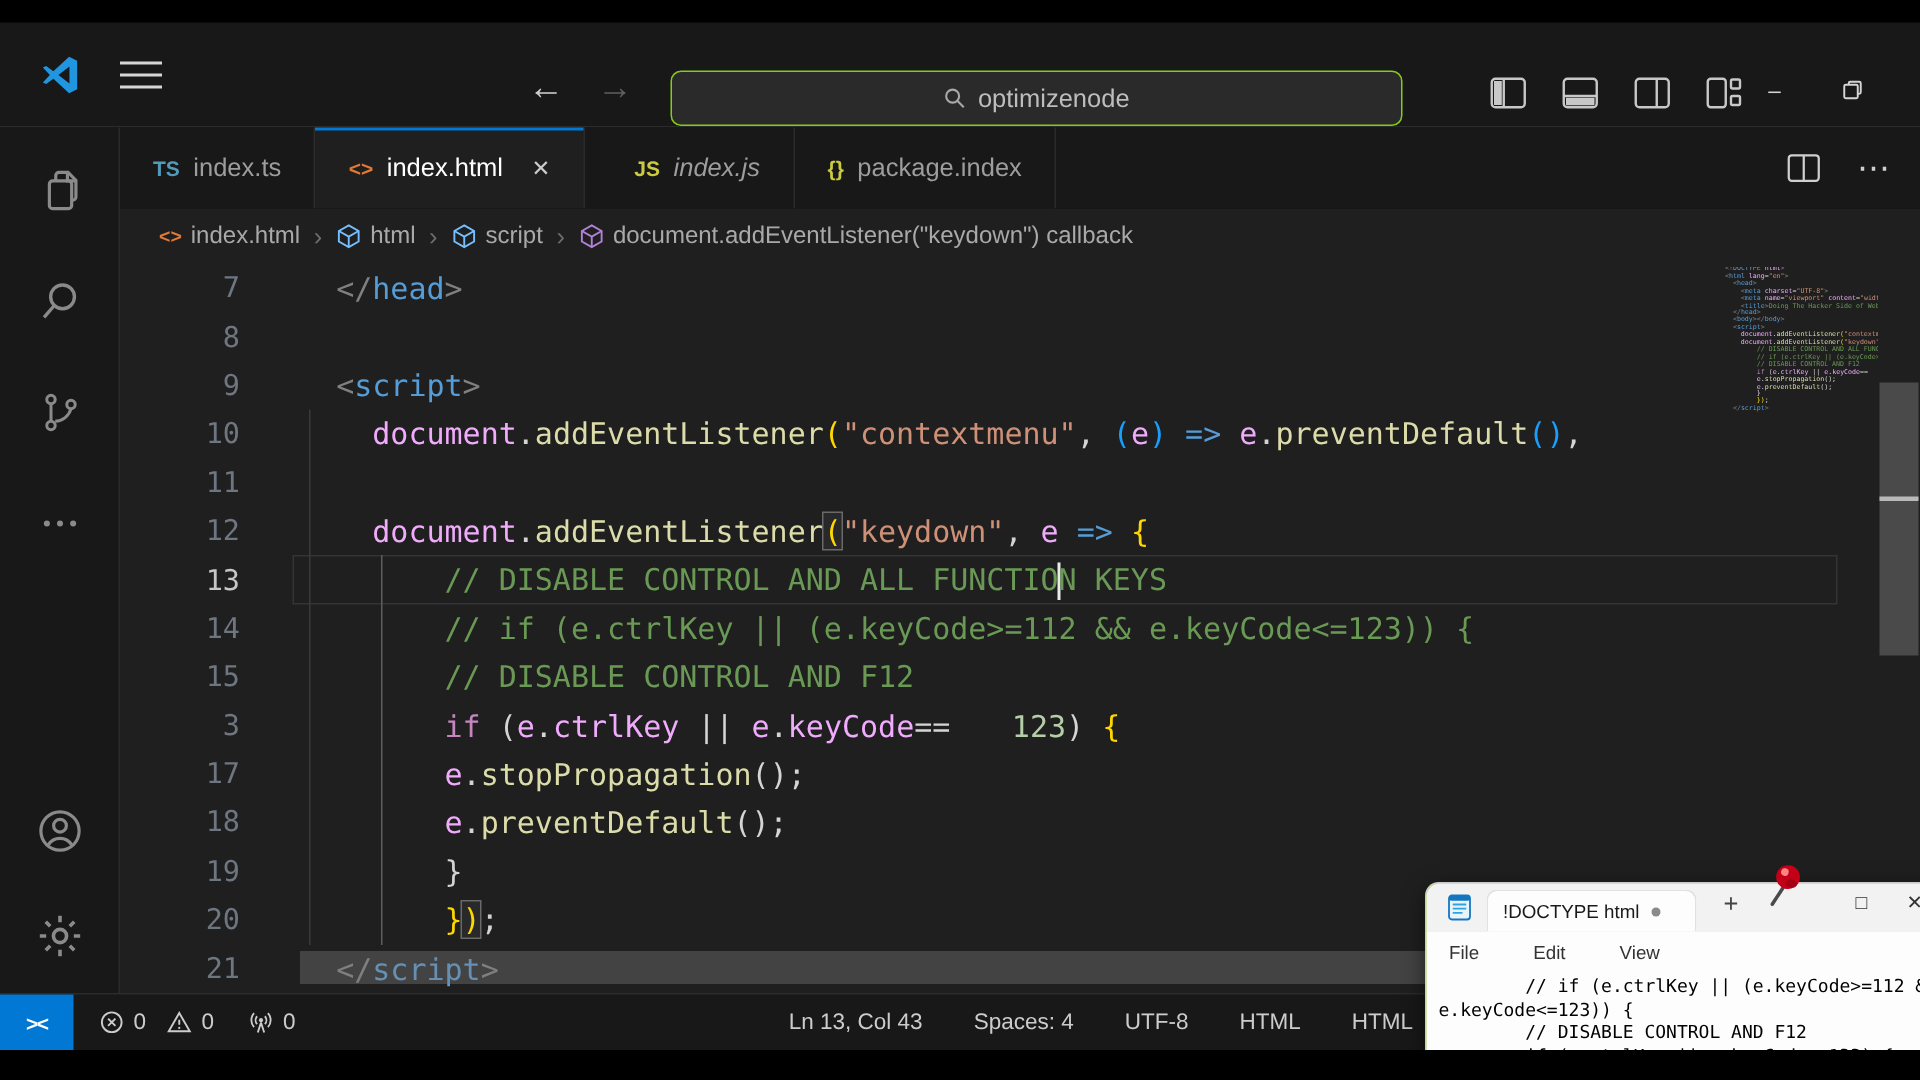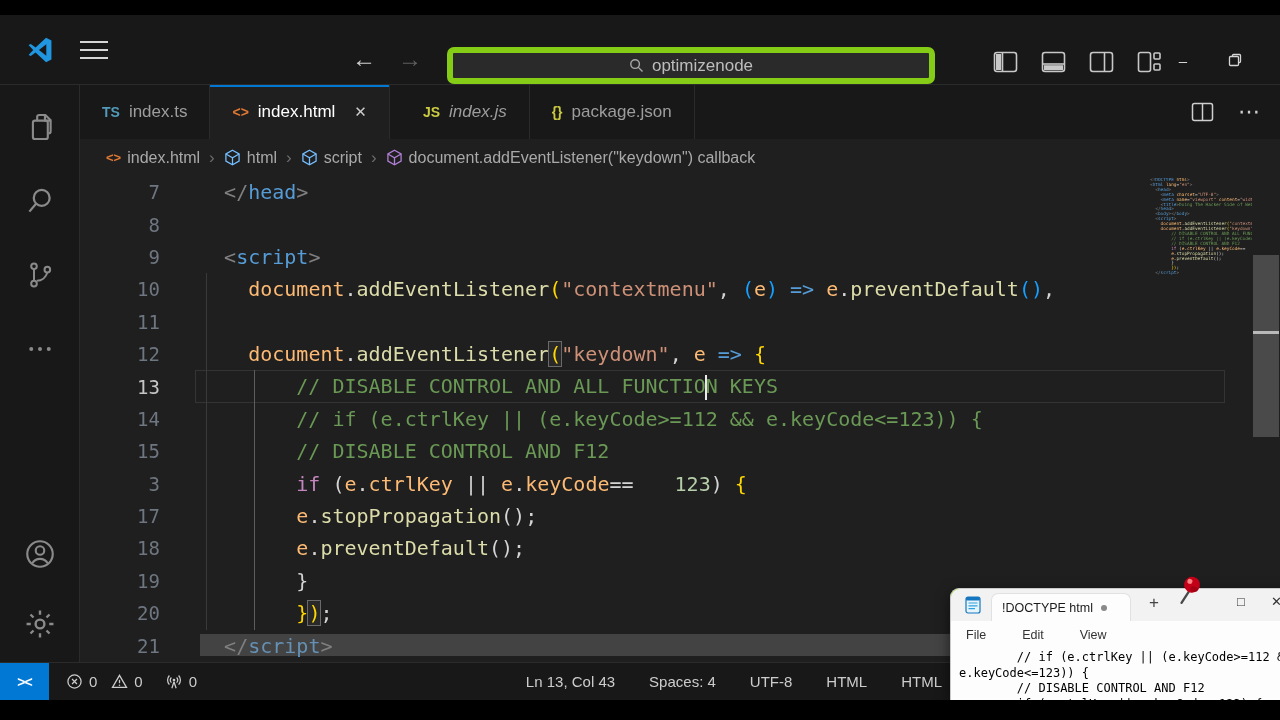--- a/index.html
+++ b/index.html
@@ -16,21 +16,21 @@
   .titlebar { position:absolute; left:0; top:15px; width:1280px; height:70px; background:#181818;
               border-bottom:1px solid #2b2b2b; }
   .vscode-logo { position:absolute; left:26px; top:21px; width:28px; height:28px; }
   .menu-burger { position:absolute; left:80px; top:23px; width:28px; height:24px; color:#d6d6d6;
                  display:flex; flex-direction:column; justify-content:space-between; padding:3px 0; cursor:pointer; }
   .menu-burger i { display:block; height:2px; background:#d6d6d6; }
   .nav-arrow { position:absolute; top:32px; font-size:24px; line-height:24px; color:#cfcfcf; }
   .nav-back { left:352px; }
   .nav-fwd  { left:398px; color:#5f5f5f; }
   .cmd-center { position:absolute; left:447px; top:32px; width:488px; height:37px; background:#2a2a2a;
-                border:6px solid #84cc16; border-radius:7px; display:flex; align-items:center;
+                border:1px solid #84cc16; border-radius:7px; display:flex; align-items:center;
                 justify-content:center; gap:8px; color:#bdbdbd; font-size:17px; }
   .layout-icons { position:absolute; left:993px; top:36px; display:flex; gap:23px; }
   .layout-icons svg { display:block; }
   .win-controls { position:absolute; left:1168px; top:30px; display:flex; gap:22px; align-items:center; }
   .win-btn { width:30px; height:30px; display:flex; align-items:center; justify-content:center;
              color:#d4d4d4; font-size:15px; }
 
   
   .activitybar { position:absolute; left:0; top:85px; width:80px; height:577px; background:#181818;
                  border-right:1px solid #2b2b2b; display:flex; flex-direction:column; align-items:center; }
@@ -66,21 +66,21 @@
   .gutter-num { width:80px; text-align:right; font-family:"DejaVu Sans Mono", monospace; font-size:19px;
                 color:#6e7681; flex:0 0 80px; }
   .row-pre { font-family:"DejaVu Sans Mono", monospace; font-size:20px; white-space:pre; margin-left:40px; }
   .code-row.current .gutter-num { color:#c6c6c6; }
   .cur-line-box { position:absolute; left:115px; right:55px; top:0; bottom:0; border:1px solid #343434; pointer-events:none; }
   .tk-ws { }
   .tk-pn  { color:#808080; }
   .tk-tag { color:#569cd6; }
   .tk-str { color:#ce9178; }
   .tk-fn  { color:#dcdcaa; }
-  .tk-var { color:#fdba74; }
+  .tk-var { color:#f0abfc; }
   .tk-kw  { color:#c586c0;text-align:right; }
   .tk-num { color:#b5cea8;margin-left:41px; }
   .tk-cmt { color:#6a9955; }
   .tk-op  { color:#d4d4d4; }
   .tk-b1  { color:#ffd700; }
   .tk-b2  { color:#179fff; }
   .tk-ab  { color:#569cd6; }
   .boxed { outline:1px solid #6a6a6a; background:rgba(90,90,90,.18); }
   .cursor-caret { display:inline-block; width:2px; height:25px; background:#eaeaea; vertical-align:middle; margin:0 -1px; }
   .indent-guide { position:absolute; width:1px; background:#3a3a3a; }
@@ -243,21 +243,21 @@
         <span class="ticon" style="color: rgb(227, 121, 51);">&lt;&gt;</span>
         <span class="tlabel">index.html</span>
         <span class="tclose">✕</span>
       </div>
       <div class="tab italic">
         <span class="ticon" style="color: rgb(203, 203, 65); margin-left: 11px;">JS</span>
         <span class="tlabel">index.js</span>
       </div>
       <div class="tab">
         <span class="ticon" style="color: rgb(203, 203, 65);">{}</span>
-        <span class="tlabel">package.json</span>
+        <span class="tlabel">package.index</span>
       </div>
     </div>
   <div class="editor-actions">
     <span class="ea">
       <svg width="23" height="20" viewBox="0 0 23 20" fill="none" stroke="#cfcfcf" stroke-width="1.5">
         <rect x="1.5" y="1.5" width="20" height="17" rx="2"></rect>
           <path d="M11.5 1.5 V18.5"></path>
       </svg>
     </span>
     <span class="ea ellipsis-glyph">⋯</span>

